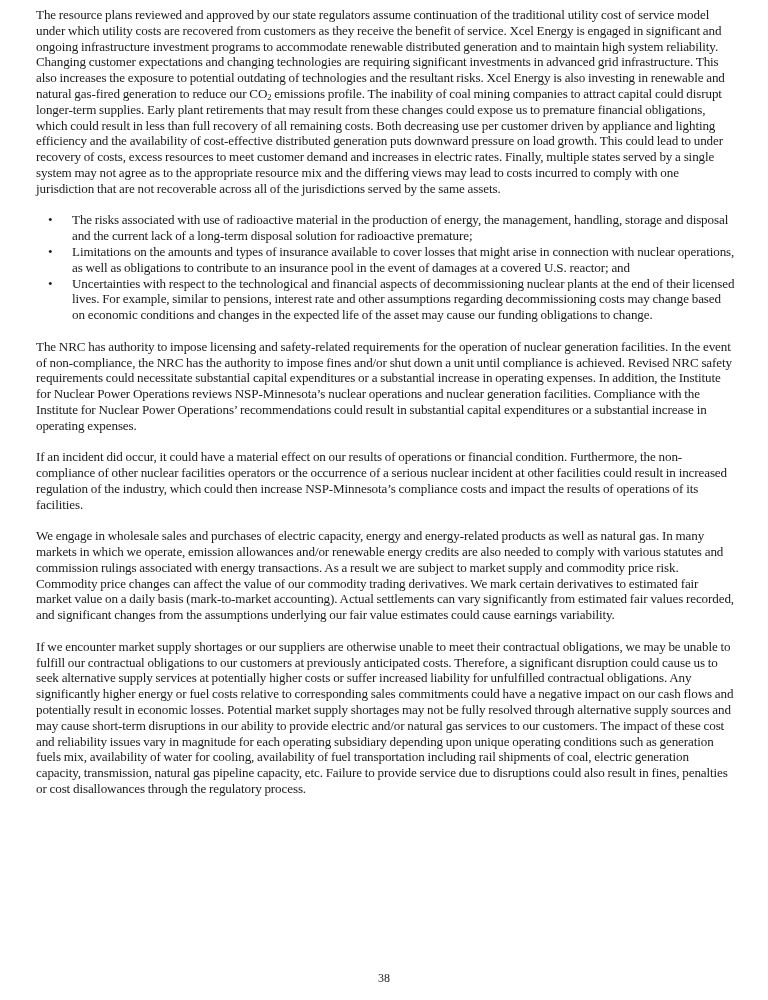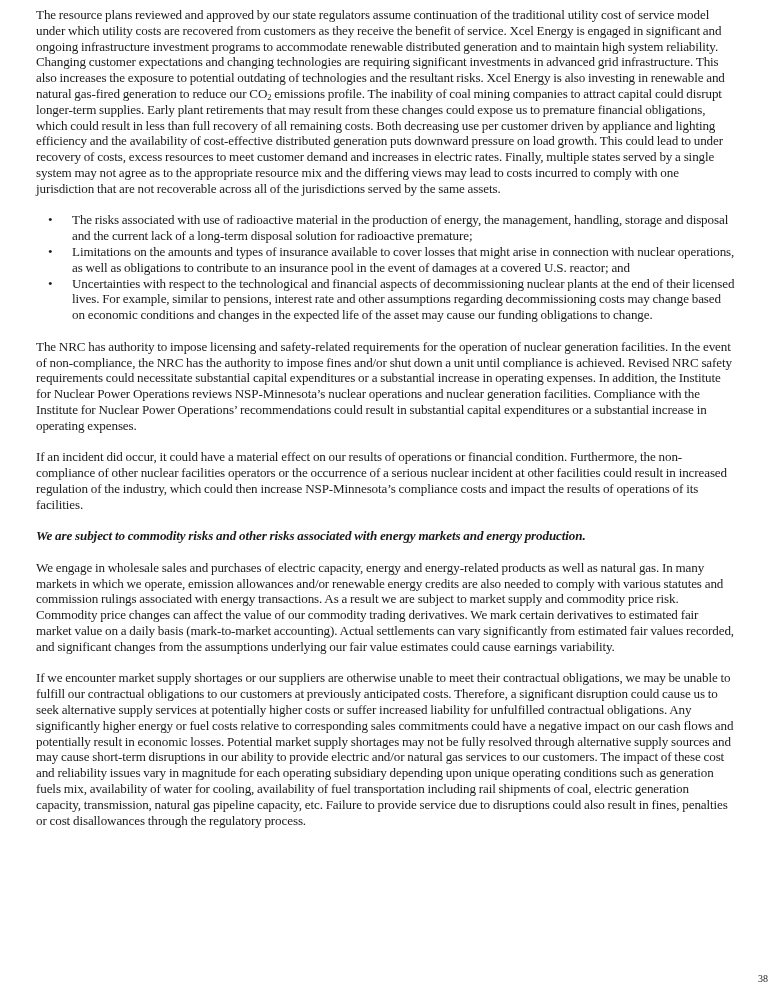--- a/index.html
+++ b/index.html
@@ -12,22 +12,22 @@
     position: absolute; left: 36px; top: 7px; width: 700px;
     font-size: 13.1px; line-height: 15.8px; letter-spacing: -0.12px; word-spacing: -0.3px;
   }
   p { margin: 0 0 15.8px 0; }
   p.heading { font-weight: bold; font-style: italic; }
   ul { list-style: none; margin: 0 0 15.8px 0; padding: 0; }
   ul li { position: relative; padding-left: 36px; }
   ul li .bullet { position: absolute; left: 12px; top: 0; }
   sub { font-size: 8.5px; line-height: 0; vertical-align: -2px; }
   .page-number {
-    position: absolute; top: 971px; left: 0; width: 768px; text-align: right;
-    font-size: 10px; line-height: 15.8px;
+    position: absolute; top: 971px; left: 0; width: 768px; text-align: center;
+    font-size: 12px; line-height: 15.8px;
   }
 </style>
 </head>
 <body>
 
 <div class="page">
   <p><span>The resource plans reviewed and approved by our state regulators assume continuation of the traditional utility cost of service model under which utility costs are recovered from customers as they receive the benefit of service.  Xcel Energy is engaged in significant and ongoing infrastructure investment programs to accommodate renewable distributed generation and to maintain high system reliability. Changing customer expectations and changing technologies are requiring significant investments in advanced grid infrastructure. This also increases the exposure to potential outdating of technologies and the resultant risks. Xcel Energy is also investing in renewable and natural gas-fired generation to reduce our CO</span><sub>2</sub><span> emissions profile.  The inability of coal mining companies to attract capital could disrupt longer-term supplies.  Early plant retirements that may result from these changes could expose us to premature financial obligations, which could result in less than full recovery of all remaining costs.  Both decreasing use per customer driven by appliance and lighting efficiency and the availability of cost-effective distributed generation puts downward pressure on load growth.  This could lead to under recovery of costs, excess resources to meet customer demand and increases in electric rates. Finally, multiple states served by a single system may not agree as to the appropriate resource mix and the differing views may lead to costs incurred to comply with one jurisdiction that are not recoverable across all of the jurisdictions served by the same assets.</span></p>
 
 
 
@@ -35,20 +35,19 @@
     <li><span class="bullet">•</span><span>The risks associated with use of radioactive material in the production of energy, the management, handling, storage and disposal and the current lack of a long-term disposal solution for radioactive premature;</span></li>
     <li><span class="bullet">•</span><span>Limitations on the amounts and types of insurance available to cover losses that might arise in connection with nuclear operations, as well as obligations to contribute to an insurance pool in the event of damages at a covered U.S. reactor; and</span></li>
     <li><span class="bullet">•</span><span>Uncertainties with respect to the technological and financial aspects of decommissioning nuclear plants at the end of their licensed lives.  For example, similar to pensions, interest rate and other assumptions regarding decommissioning costs may change based on economic conditions and changes in the expected life of the asset may cause our funding obligations to change.</span></li>
   </ul>
 
   <p>The NRC has authority to impose licensing and safety-related requirements for the operation of nuclear generation facilities.  In the event of non-compliance, the NRC has the authority to impose fines and/or shut down a unit until compliance is achieved.  Revised NRC safety requirements could necessitate substantial capital expenditures or a substantial increase in operating expenses.  In addition, the Institute for Nuclear Power Operations reviews NSP-Minnesota’s nuclear operations and nuclear generation facilities. Compliance with the Institute for Nuclear Power Operations’ recommendations could result in substantial capital expenditures or a substantial increase in operating expenses.</p>
 
   <p>If an incident did occur, it could have a material effect on our results of operations or financial condition.  Furthermore, the non-compliance of other nuclear facilities operators or the occurrence of a serious nuclear incident at other facilities could result in increased regulation of the industry, which could then increase NSP-Minnesota’s compliance costs and impact the results of operations of its facilities.</p>
 
 
-  <p class="heading">We are subject to commodity risks and other risks associated with energy markets and energy production.</p>
 
   <p>We engage in wholesale sales and purchases of electric capacity, energy and energy-related products as well as natural gas.  In many markets in which we operate, emission allowances and/or renewable energy credits are also needed to comply with various statutes and commission rulings associated with energy transactions.  As a result we are subject to market supply and commodity price risk. Commodity price changes can affect the value of our commodity trading derivatives.  We mark certain derivatives to estimated fair market value on a daily basis (mark-to-market accounting).  Actual settlements can vary significantly from estimated fair values recorded, and significant changes from the assumptions underlying our fair value estimates could cause earnings variability.</p>
 
   <p>If we encounter market supply shortages or our suppliers are otherwise unable to meet their contractual obligations, we may be unable to fulfill our contractual obligations to our customers at previously anticipated costs.  Therefore, a significant disruption could cause us to seek alternative supply services at potentially higher costs or suffer increased liability for unfulfilled contractual obligations.  Any significantly higher energy or fuel costs relative to corresponding sales commitments could have a negative impact on our cash flows and potentially result in economic losses.  Potential market supply shortages may not be fully resolved through alternative supply sources and may cause short-term disruptions in our ability to provide electric and/or natural gas services to our customers.  The impact of these cost and reliability issues vary in magnitude for each operating subsidiary depending upon unique operating conditions such as generation fuels mix, availability of water for cooling, availability of fuel transportation including rail shipments of coal, electric generation capacity, transmission, natural gas pipeline capacity, etc.  Failure to provide service due to disruptions could also result in fines, penalties or cost disallowances through the regulatory process.</p>
 </div>
 
 <div class="page-number">38</div>
 
 </body></html>

